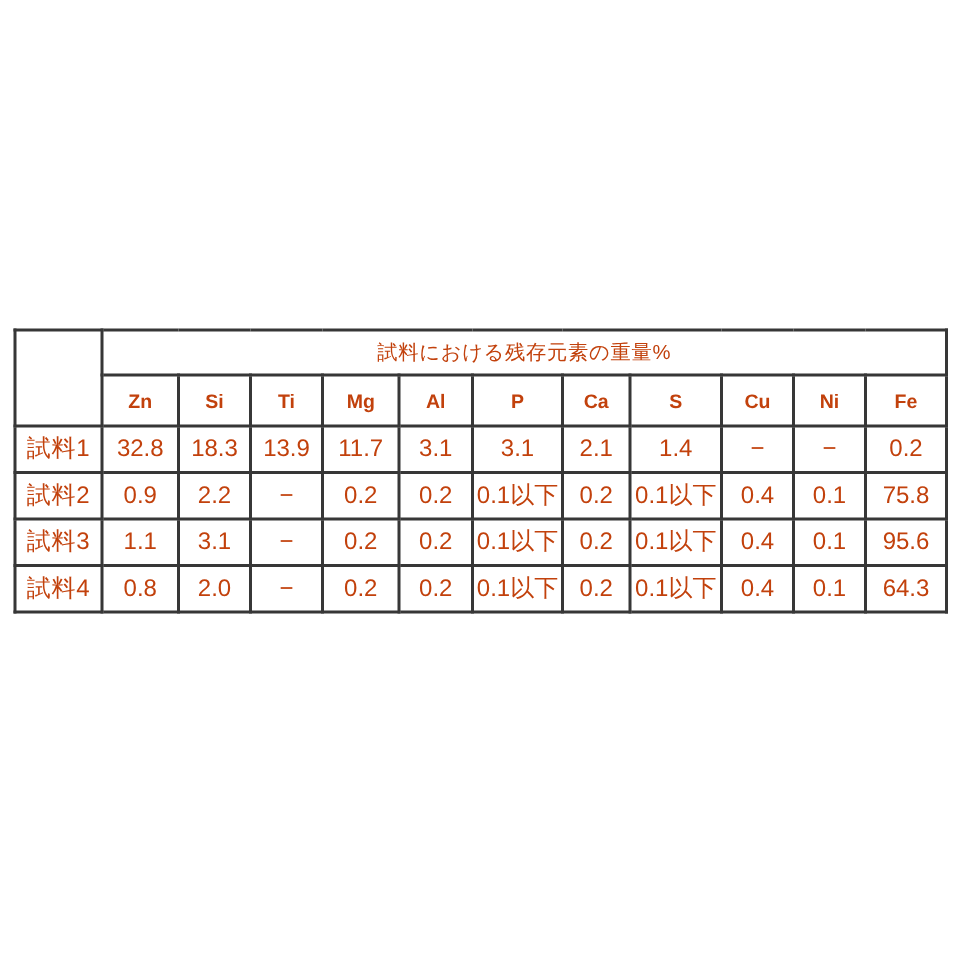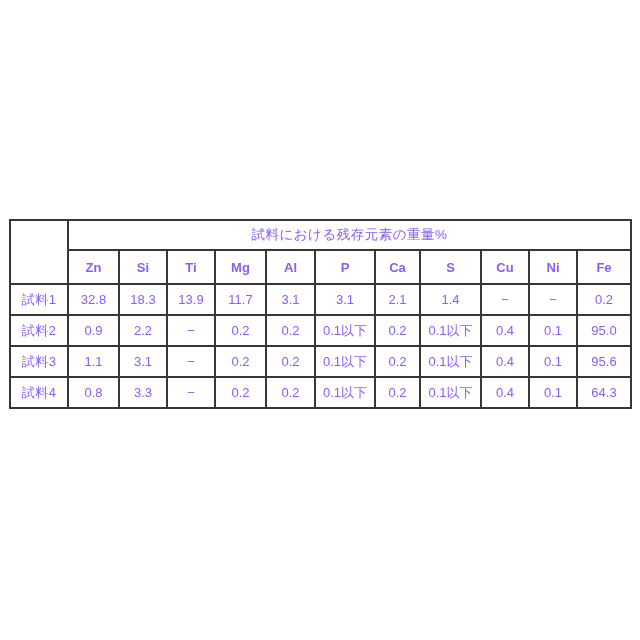--- a/index.html
+++ b/index.html
@@ -14,21 +14,21 @@
     background: #ffffff;
     overflow: hidden;
     font-family: "Liberation Sans", sans-serif;
   }
   .data-table {
     position: absolute;
     left: 9px;
     top: 219px;
     border-collapse: collapse;
     table-layout: fixed;
-    color: #8b5cf6;
+    color: #c2410c;
     background: #ffffff;
   }
   .data-table th,
   .data-table td {
     border: 2px solid #373737;
     text-align: center;
     vertical-align: middle;
     font-weight: normal;
     padding: 0;
     overflow: hidden;
@@ -40,21 +40,21 @@
     letter-spacing: 0.5px;
   }
   .header-row th {
     height: 32px;
     font-size: 13px;
     font-weight: bold;
   }
   .data-row th,
   .data-row td {
     height: 29px;
-    font-size: 13px;
+    font-size: 16px;
   }
   .row-label {
     letter-spacing: 0.5px;
   }
 </style>
 </head>
 <body>
 
 <div class="page">
   <table class="data-table">
@@ -109,40 +109,40 @@
         <td>0.9</td>
         <td>2.2</td>
         <td>−</td>
         <td>0.2</td>
         <td>0.2</td>
         <td>0.1以下</td>
         <td>0.2</td>
         <td>0.1以下</td>
         <td>0.4</td>
         <td>0.1</td>
-        <td>95.0</td>
+        <td>75.8</td>
       </tr>
       <tr class="data-row">
         <th class="row-label">試料3</th>
         <td>1.1</td>
         <td>3.1</td>
         <td>−</td>
         <td>0.2</td>
         <td>0.2</td>
         <td>0.1以下</td>
         <td>0.2</td>
         <td>0.1以下</td>
         <td>0.4</td>
         <td>0.1</td>
         <td>95.6</td>
       </tr>
       <tr class="data-row">
         <th class="row-label">試料4</th>
         <td>0.8</td>
-        <td>3.3</td>
+        <td>2.0</td>
         <td>−</td>
         <td>0.2</td>
         <td>0.2</td>
         <td>0.1以下</td>
         <td>0.2</td>
         <td>0.1以下</td>
         <td>0.4</td>
         <td>0.1</td>
         <td>64.3</td>
       </tr>

